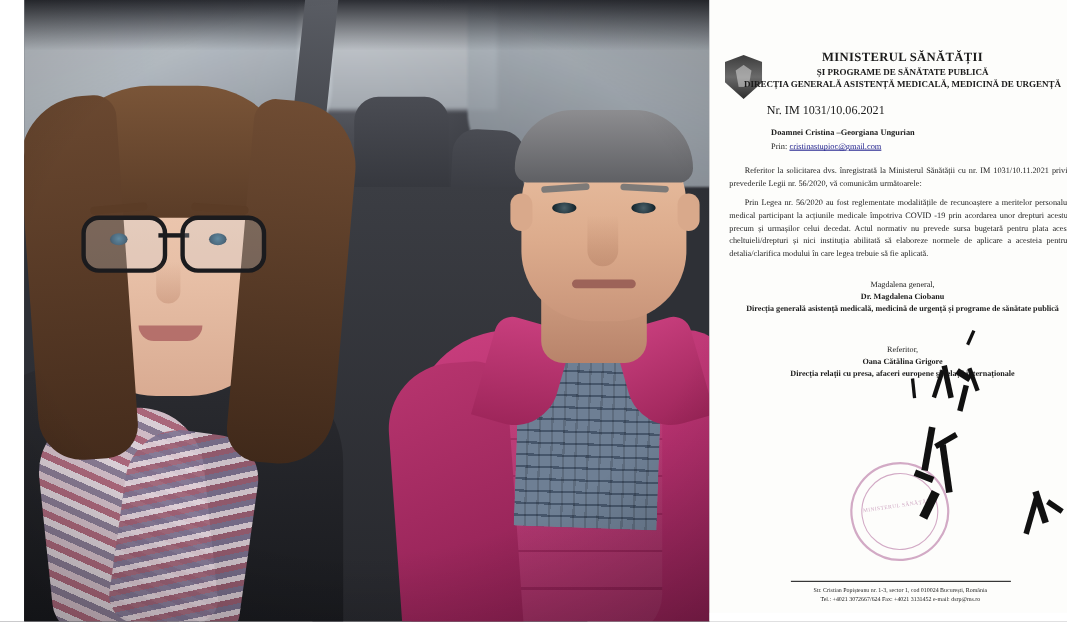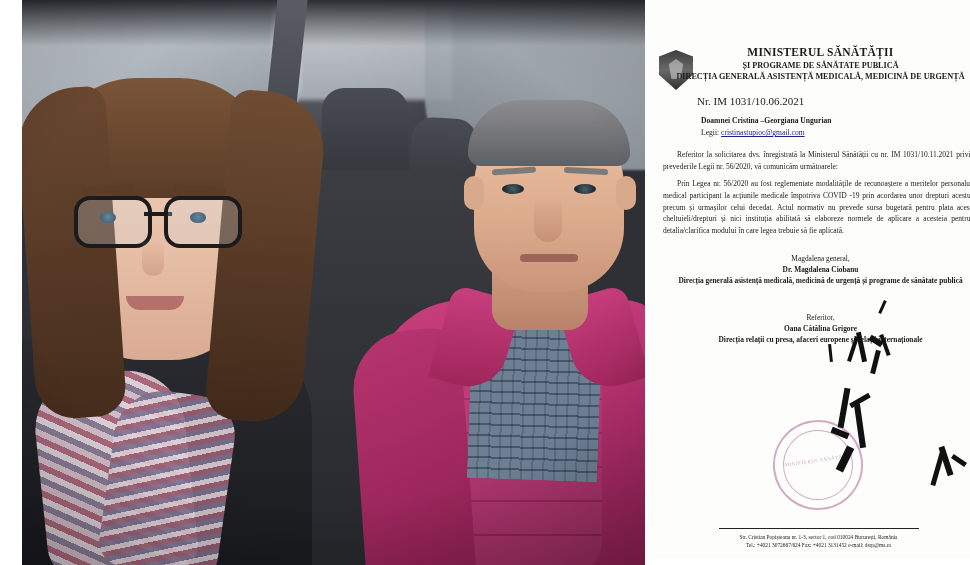--- a/index.html
+++ b/index.html
@@ -544,21 +544,21 @@
 
       <div class="doc-inner">
         <div class="doc-title">MINISTERUL SĂNĂTĂȚII</div>
         <div class="doc-sub">ȘI PROGRAME DE SĂNĂTATE PUBLICĂ</div>
         <div class="doc-sub">DIRECȚIA GENERALĂ ASISTENȚĂ MEDICALĂ, MEDICINĂ DE URGENȚĂ</div>
 
         <div class="doc-nr">Nr. IM 1031/10.06.2021</div>
 
         <div class="doc-to">
           <span class="name">Doamnei Cristina –Georgiana Ungurian</span>
-          <span class="email"><span>Legii: </span><u>cristinastupioc@gmail.com</u></span>
+          <span class="email"><span>Prin: </span><u>cristinastupioc@gmail.com</u></span>
         </div>
 
         <div class="doc-body">
           <p class="doc-p">Referitor la solicitarea dvs. înregistrată la Ministerul Sănătății cu nr. IM 1031/10.11.2021 privind prevederile Legii nr. 56/2020, vă comunicăm următoarele:</p>
           <p class="doc-p">Prin Legea nr. 56/2020 au fost reglementate modalitățile de recunoaștere a meritelor personalului medical participant la acțiunile medicale împotriva COVID -19  prin acordarea unor drepturi acestuia, precum și urmașilor celui decedat. Actul normativ nu prevede sursa bugetară pentru plata acestor cheltuieli/drepturi și nici instituția abilitată  să elaboreze normele de aplicare a acesteia pentru a detalia/clarifica modului în care legea trebuie să fie aplicată.</p>
         </div>
 
 
         <div class="sig-block">
           <span class="role">Magdalena general,</span>

